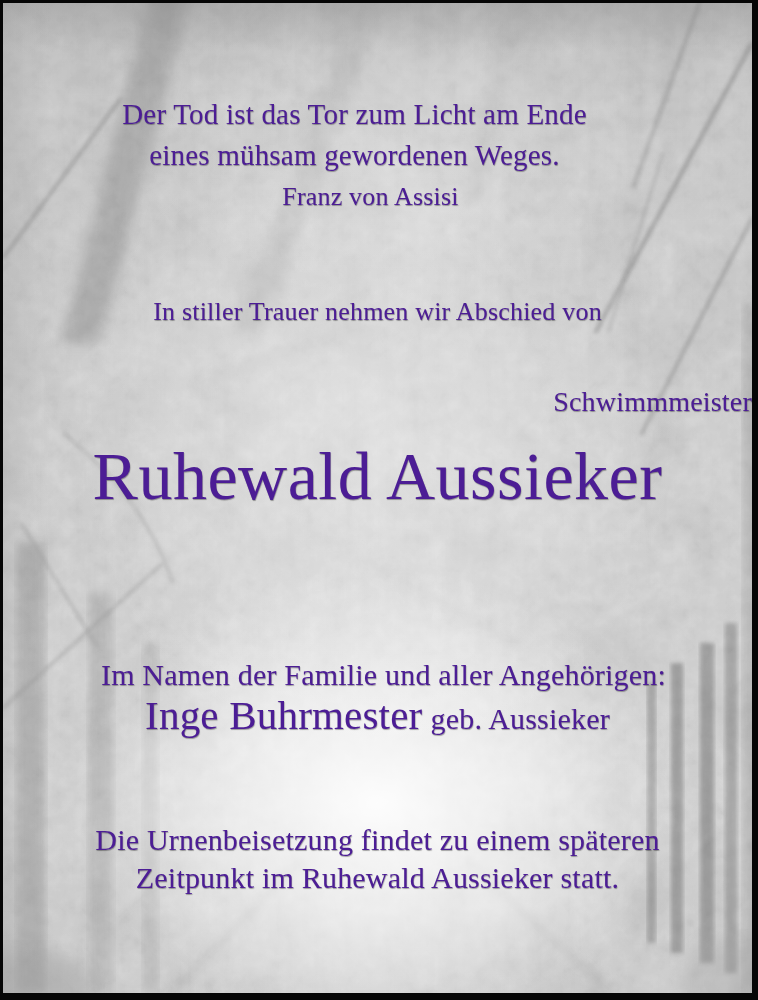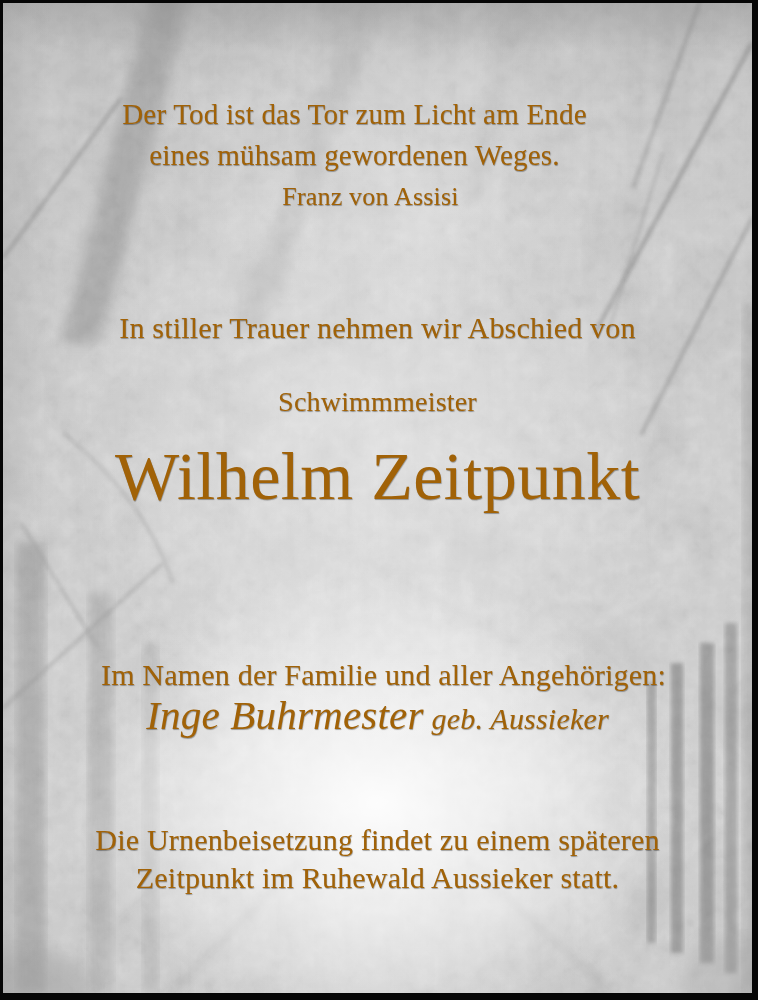--- a/index.html
+++ b/index.html
@@ -11,21 +11,21 @@
     position: relative;
     width: 758px;
     height: 1000px;
     box-sizing: border-box;
     border-style: solid;
     border-color: #060606;
     border-width: 3px 6px 7px 3px;
     background: #e8e8e8;
     overflow: hidden;
     font-family: "Liberation Serif", "DejaVu Serif", serif;
-    color: #a16207;
+    color: #4c1d95;
   }
   .scene {
     position: absolute;
     left: 0; top: 0;
     width: 749px;
     height: 990px;
     display: block;
   }
   .content {
     position: absolute;
@@ -34,28 +34,28 @@
   .line {
     position: absolute;
     left: 0; right: 0;
     text-align: center;
     white-space: nowrap;
     text-shadow: 0.5px 0.5px 0.9px rgba(10,10,10,0.35);
     letter-spacing: 0.2px;
   }
   .quote       { top: 91px;  font-size: 29px; line-height: 41px; transform: translateX(-23px); }
   .attribution { top: 179px; font-size: 26px; transform: translateX(-7px); }
-  .intro       { top: 294px; font-size: 30px; margin-top: 14px; }
-  .profession  { top: 383px; font-size: 28px; }
+  .intro       { top: 294px; font-size: 26px; }
+  .profession  { top: 383px; font-size: 28px; text-align: right; }
   .name        { top: 434px; font-size: 68px; letter-spacing: 0.5px; }
   .dates       { top: 540px; font-size: 29px; }
   .dates .birth { margin-right: 37px; }
   .dates .death { margin-left: 37px; }
   .family      { top: 655px; font-size: 30px; margin-left: 12px; }
-  .mourner     { top: 688px; font-size: 41px; font-style: italic; }
+  .mourner     { top: 688px; font-size: 41px; }
   .mourner .maiden { font-size: 30px; margin-left: 8px; }
   .closing     { top: 818px; font-size: 30px; line-height: 38px; font-family: Liberation Serif, serif; }
 </style>
 </head>
 <body>
 
 <div class="card">
 
   <svg class="scene" viewBox="0 0 749 990" preserveAspectRatio="none" xmlns="http://www.w3.org/2000/svg">
     <defs>
@@ -160,21 +160,21 @@
       <div>Der Tod ist das Tor zum Licht am Ende</div>
       <div>eines mühsam gewordenen Weges.</div>
     </div>
 
     <div class="line attribution">Franz von Assisi</div>
 
     <div class="line intro">In stiller Trauer nehmen wir Abschied von</div>
 
     <div class="line profession">Schwimmmeister</div>
 
-    <div class="line name">Wilhelm Zeitpunkt</div>
+    <div class="line name">Ruhewald Aussieker</div>
 
 
     <div class="line family">Im Namen der Familie und aller Angehörigen:</div>
 
     <div class="line mourner">
       <span>Inge Buhrmester</span><span class="maiden">geb. Aussieker</span>
     </div>
 
     <div class="line closing">
       <div>Die Urnenbeisetzung findet zu einem späteren</div>

